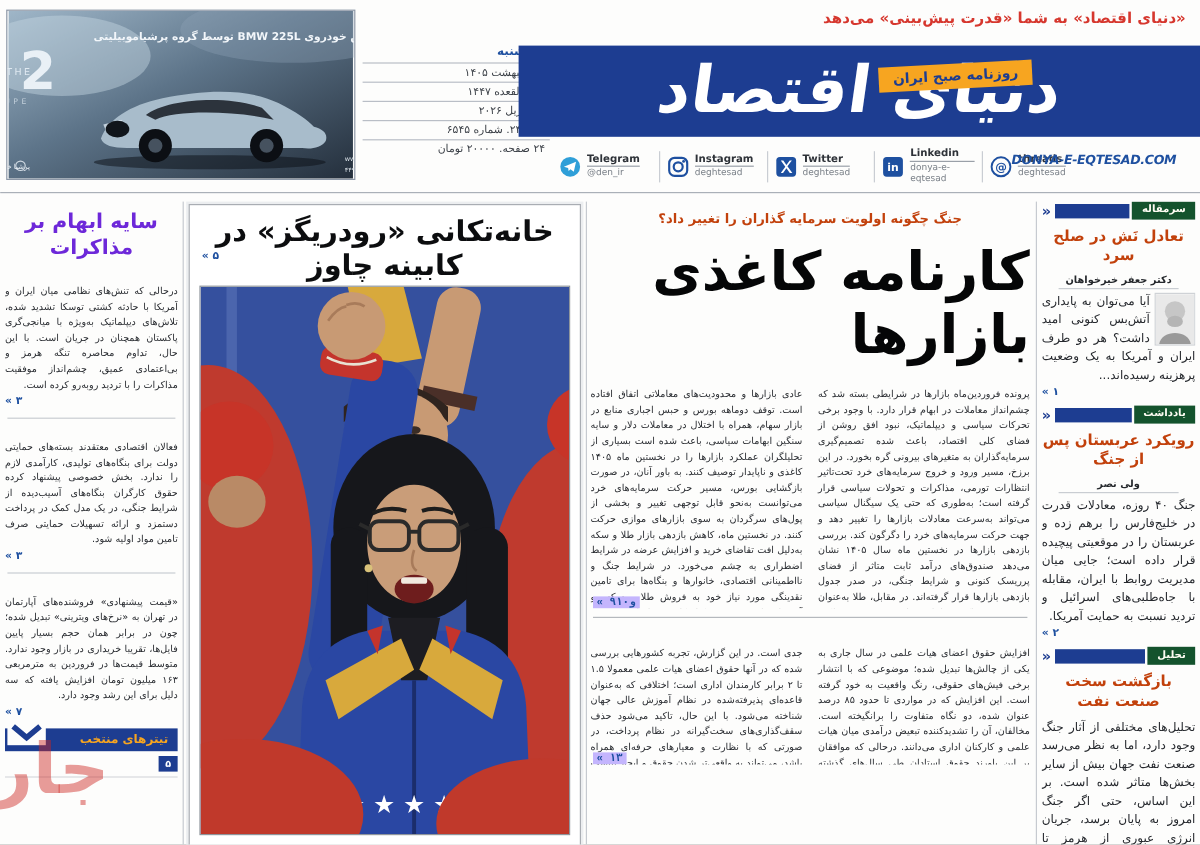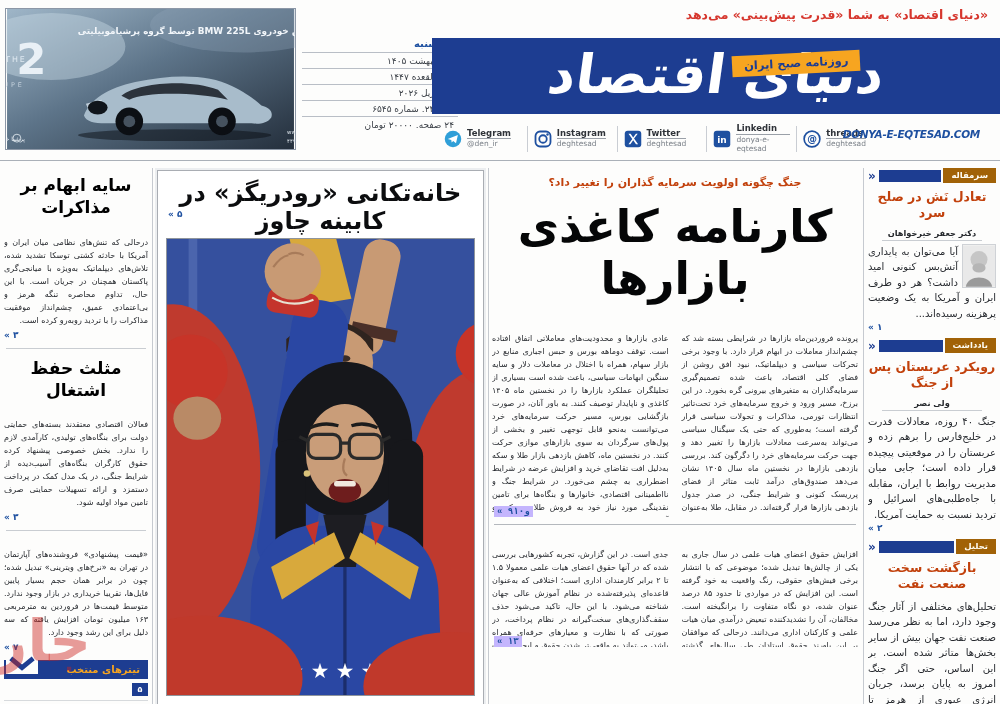--- a/index.html
+++ b/index.html
@@ -14,68 +14,68 @@
   .ad svg { display:block; width:100%; height:100%; }
   .datebox { position:absolute; left:302px; top:38px; width:156px; }
   .datebox .wd { color:#1e50a0; font-size:10px; font-weight:bold; padding:0 4px 3px; text-align:right; }
   .datebox .row { border-top:1px solid #b9bec6; font-size:9px; color:#3a3f46; padding:3px 4px 2px; text-align:right; }
   .slogan { position:absolute; right:12px; top:7px; font-size:12.5px; font-weight:bold; color:#d6372e; white-space:nowrap; }
   .band { position:absolute; left:432px; top:38px; width:568px; height:76px; background:#1d3d91; }
   .logo { position:absolute; inset:0; text-align:center; line-height:74px; color:#fff;
           font-size:54px; font-weight:900; transform:skewX(-8deg); letter-spacing:-2px; }
   .band-badge { position:absolute; left:300px; top:15px; background:#f7a520; color:#1d3d91;
           font-size:11.5px; font-weight:900; padding:3px 12px 4px; transform:rotate(-3deg); white-space:nowrap; }
-  .social { position:absolute; left:438px; top:120px; width:448px; height:37px; direction:ltr; display:flex; align-items:center; }
+  .social { position:absolute; left:460px; top:120px; width:448px; height:37px; direction:ltr; display:flex; align-items:center; }
   .soc { flex:1; display:flex; gap:5px; align-items:center; padding:0 6px; border-left:1px solid #c9cdd3; height:26px; }
   .soc:first-child { border-left:none; }
   .soc-icon { width:18px; height:30px; flex:0 0 18px; }
   .soc-icon svg { display:block; width:100%; height:100%; }
   .soc-txt { display:flex; flex-direction:column; }
   .soc-name { font-size:8.5px; font-weight:bold; color:#2e3238; border-bottom:1px solid #9aa0a8; line-height:1.25; }
   .soc-handle { font-size:7.5px; color:#7a8088; line-height:1.3; }
   .website { position:absolute; right:20px; top:128px; direction:ltr; color:#1e50a0; font-weight:900; font-size:10.5px; font-style:italic; letter-spacing:-0.3px; }
   .hrule { position:absolute; left:0; right:0; top:160px; height:1px; background:#aab0b8; }
   .vline { position:absolute; width:1px; background:#c6cad0; top:168px; bottom:0; }
   
   .pageref { direction:ltr; text-align:left; color:#1e50a0; font-weight:bold; font-size:9px; margin-top:2px; }
   .jtext { font-size:8px; text-align:justify; line-height:1.62; color:#26292e;margin-top:18px; }
   
   .col-left { position:absolute; left:4px; top:168px; width:144px; bottom:0; overflow:hidden; }
-  .ltitle { text-align:center; font-weight:900; font-size:17px; line-height:1.32; color:#000000; margin:6px 0 7px; }
+  .ltitle { text-align:center; font-weight:900; font-size:17px; line-height:1.32; color:#6d28d9; margin:6px 0 7px; }
   .lsep { border-top:1px solid #c9cdd2; margin:8px 2px; }
   .sel-head { position:relative; background:#1d3d91; color:#f7a520; font-weight:900; font-size:10px; text-align:right; padding:4px 8px 4px 38px; margin-top:8px; }
   .sel-chev { position:absolute; left:2px; top:-8px; width:32px; height:22px; background:#fdfdfc; padding:2px; }
   .sel-chev svg { display:block; width:100%; height:100%; }
   .sel-item { display:flex; gap:4px; align-items:center; border-bottom:1px solid #d7dadd; padding:4px 0; }
   .sel-num { background:#1d3d91; color:#fff; font-size:8px; font-weight:bold; min-width:16px; height:13px; display:flex; align-items:center; justify-content:center; }
   .wm { position:absolute; left:-6px; top:612px; font-size:58px; font-weight:900; color:rgba(205,35,30,.45); z-index:6; pointer-events:none; line-height:1; }
   
   .col-photo { position:absolute; left:157px; top:170px; width:327px; bottom:-2px; }
   .pframe { position:relative; border:1px solid #a9adb3; background:#fff; padding:6px 8px 8px; height:100%; box-shadow:0 0 0 2px #eceef0; }
   .ptitle { text-align:center; font-size:24px; font-weight:900; color:#0c0d0f; margin:2px 0 3px; }
   .psub { text-align:center; font-size:11px; font-weight:bold; color:#2a2d31; margin-bottom:6px; }
   .ppage { position:absolute; left:10px; top:36px; }
   .pimg { border:1px solid #8f959c; width:100%; height:calc(100% - 62px); overflow:hidden; }
   .pimg svg { display:block; width:100%; height:100%; }
   
   .col-center { position:absolute; left:492px; top:168px; width:366px; height:536px; overflow:hidden; }
   .kicker { text-align:center; font-size:11px; font-weight:bold; color:#c2410c; margin:8px 0 12px; }
-  .head1 { text-align:center; font-size:45px; font-weight:900; line-height:1.16; letter-spacing:-1.5px; color:#050607; margin-bottom:10px; }
+  .head1 { text-align:right; font-size:45px; font-weight:900; line-height:1.16; letter-spacing:-1.5px; color:#050607; }
   .twocol { position:relative; display:flex; gap:13px; }
   .twocol .tc { flex:1; }
   .main-body { max-height:202px; overflow:hidden; padding-bottom:12px; }
   .main-body .pageref, .sec-body .pageref { position:absolute; left:2px; bottom:0; background:#c4b5fd; padding:0 3px;font-family:Liberation Mono, monospace; }
   .csep { border-top:1px solid #b4b8bd; margin:7px 2px 6px; }
   .head2 { text-align:center; font-size:26px; font-weight:900; letter-spacing:-0.5px; color:#050607; margin:2px 0 7px; }
   .sec-body { max-height:116px; overflow:hidden; padding-bottom:10px; }
   
   .col-right { position:absolute; left:868px; top:168px; width:128px; bottom:0; overflow:hidden; }
   .sec { margin-bottom:6px; }
   .brow { display:flex; align-items:center; margin-bottom:3px; }
-  .rbadge { background:#a16207; color:#fffdf4; font-size:8.5px; font-weight:bold; padding:2px 8px 3px; white-space:nowrap; }
+  .rbadge { background:#14532d; color:#fffdf4; font-size:8.5px; font-weight:bold; padding:2px 8px 3px; white-space:nowrap; }
   .rbar { flex:1; height:12px; background:#1d3d91; margin-left:3px; margin-right:2px; }
   .guill { color:#1d3d91; font-weight:900; font-size:12px; line-height:1; }
   .rtitle { text-align:center; font-size:12.5px; font-weight:900; color:#c2410c; line-height:1.3; margin:6px 0; }
   .rauthor { text-align:center; font-size:8.2px; font-weight:bold; color:#25282c; border-bottom:1px solid #c9cdd2; width:78%; margin:0 auto 3px; padding-bottom:2px; }
   .rex { font-size:10px; text-align:justify; line-height:1.55; color:#26292e; }
   .portrait { float:right; width:34px; height:44px; margin-left:4px; margin-bottom:2px; border:1px solid #cfd2d6; }
   .portrait svg { display:block; width:100%; height:100%; }
   .rsec-ref { margin-top:1px; }
 </style>
 </head>
@@ -203,21 +203,20 @@
   <div class="vline" style="left:863px"></div>
 
   <div class="col-left">
     <div>
       <div class="ltitle">سایه ابهام بر مذاکرات</div>
       <div class="jtext">درحالی که تنش‌های نظامی میان ایران و آمریکا با حادثه کشتی توسکا تشدید شده، تلاش‌های دیپلماتیک به‌ویژه با میانجی‌گری پاکستان همچنان در جریان است. با این حال، تداوم محاصره تنگه هرمز و بی‌اعتمادی عمیق، چشم‌انداز موفقیت مذاکرات را با تردید روبه‌رو کرده است.</div>
       <div class="pageref">« ۳</div>
     </div>
     <div class="lsep"></div>
     <div>
-      <div class="ltitle">مثلث حفظ اشتغال</div>
       <div class="jtext">فعالان اقتصادی معتقدند بسته‌های حمایتی دولت برای بنگاه‌های تولیدی، کارآمدی لازم را ندارد. بخش خصوصی پیشنهاد کرده حقوق کارگران بنگاه‌های آسیب‌دیده از شرایط جنگی، در یک مدل کمک در پرداخت دستمزد و ارائه تسهیلات حمایتی صرف تامین مواد اولیه شود.</div>
       <div class="pageref">« ۳</div>
     </div>
     <div class="lsep"></div>
     <div>
       <div class="jtext">«قیمت پیشنهادی» فروشنده‌های آپارتمان در تهران به «نرخ‌های ویترینی» تبدیل شده؛ چون در برابر همان حجم بسیار پایین فایل‌ها، تقریبا خریداری در بازار وجود ندارد. متوسط قیمت‌ها در فروردین به مترمربعی ۱۶۳ میلیون تومان افزایش یافته که سه دلیل برای این رشد وجود دارد.</div>
       <div class="pageref">« ۷</div>
     </div>
 
     <div class="sel-head">

